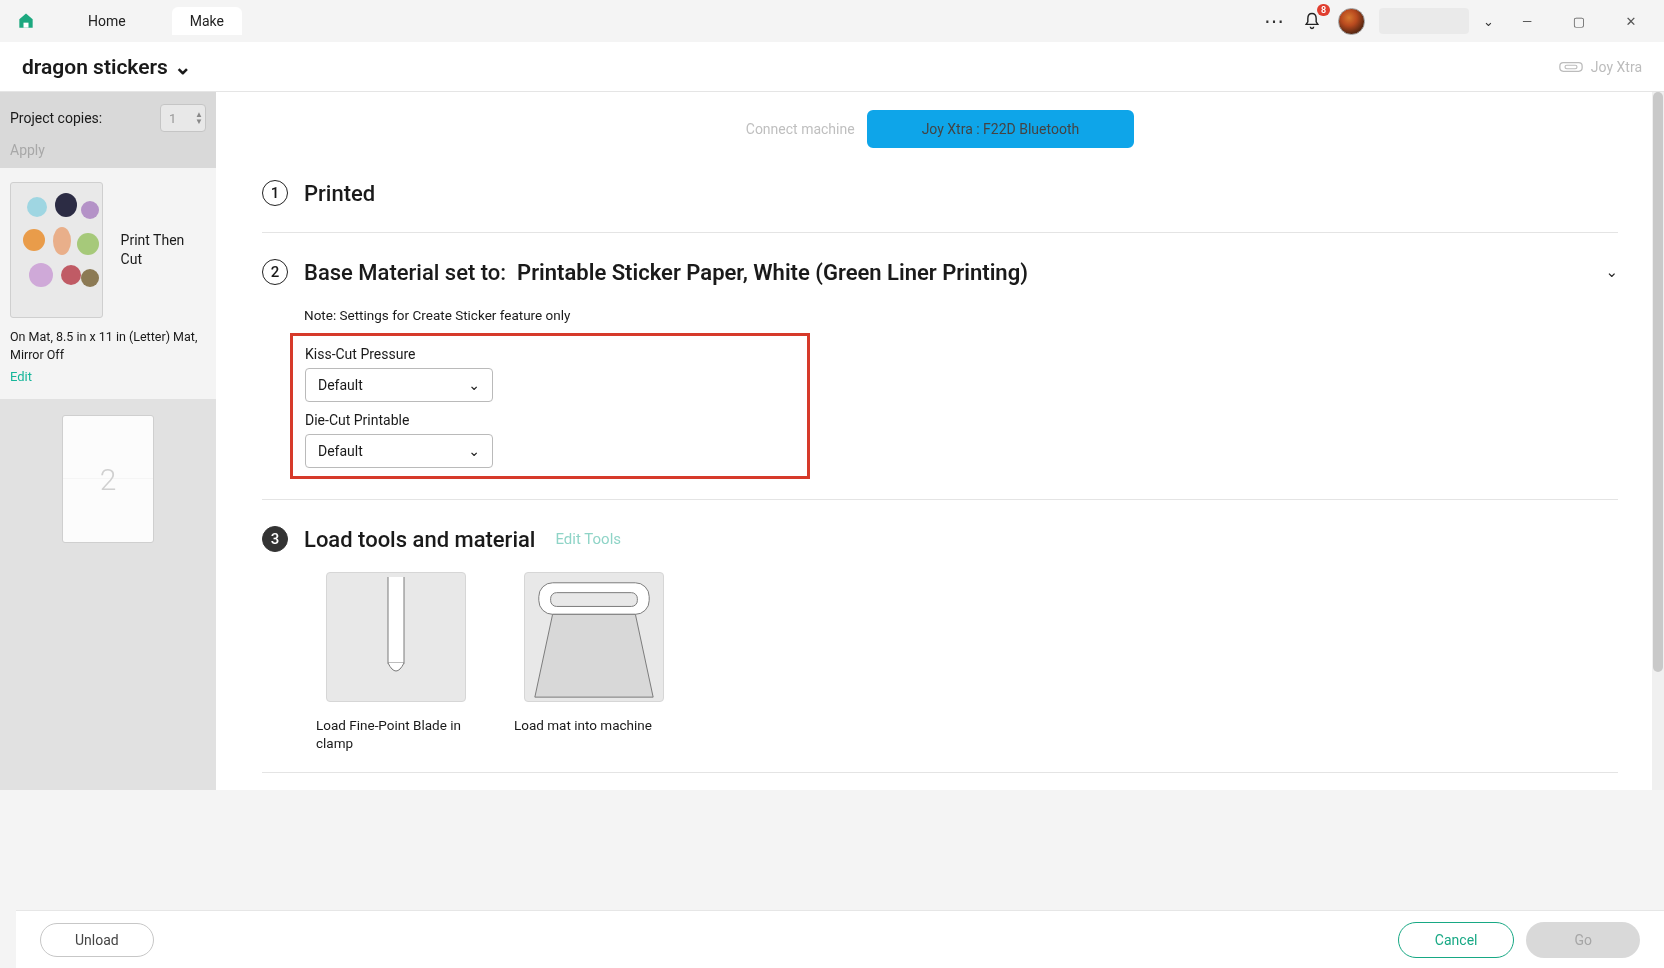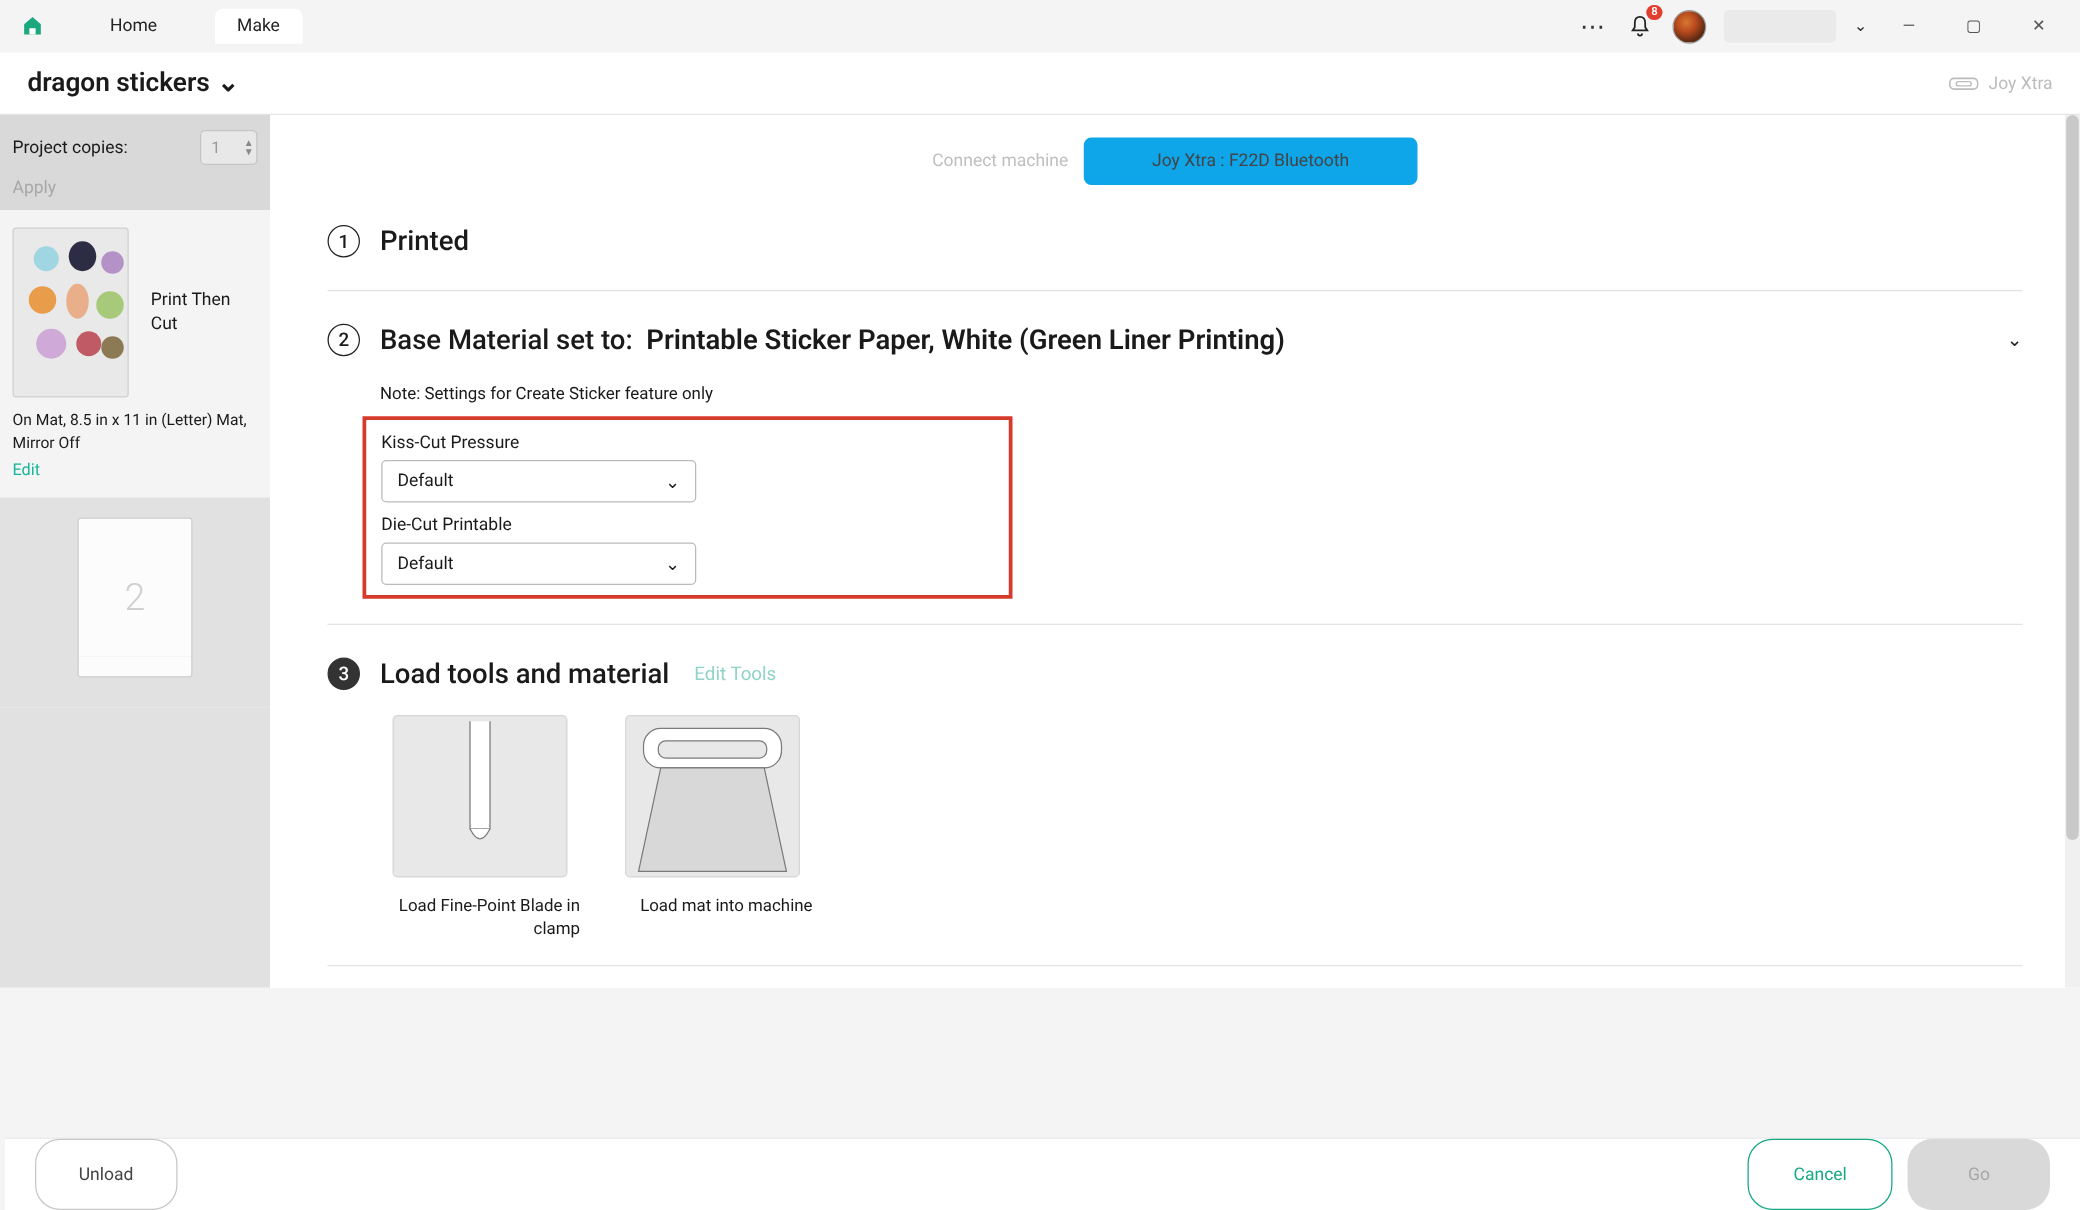--- a/index.html
+++ b/index.html
@@ -66,39 +66,39 @@
 .step-num.filled { background:#333; color:#fff; border-color:#333; }
 .step-title { font-size:22px; font-weight:500; }
 .step-head .expand-ic { margin-left:auto; font-size:15px; color:#222; }
 .sep { border:none; border-top:1px solid #e4e4e4; margin:6px 46px; }
 
 .step-body { padding:0 0 14px 42px; }
 .note { font-size:13.5px; margin:2px 0 10px; }
 
 .annot-box { border:3px solid #d63a2a; padding:6px 80px 8px 12px; width:520px; margin-left:-14px; }
 .fld-label { font-size:14px; margin:4px 0 6px; }
-.dropdown { width:252px; height:34px; border:1px solid #bababa; border-radius:4px; display:flex; align-items:center; justify-content:space-between; padding:0 12px; font-size:14px; background:#fff; cursor:pointer;text-align:right; }
+.dropdown { width:188px; height:34px; border:1px solid #bababa; border-radius:4px; display:flex; align-items:center; justify-content:space-between; padding:0 12px; font-size:14px; background:#fff; cursor:pointer;text-align:right; }
 .dropdown + .fld-label { margin-top:10px; }
 
 .remember-row { display:flex; align-items:center; gap:10px; font-size:14px; margin-top:-3px; margin-left:-1px; color:#888; text-decoration:line-through; text-decoration-color:#d63a2a; }
 .chk { width:18px; height:18px; border:1.5px solid #444; border-radius:4px; }
 .info-ic { width:16px; height:16px; border:1.5px solid #888; border-radius:50%; display:flex; align-items:center; justify-content:center; font-size:10px; }
 
 .step3-title-row { display:flex; align-items:center; gap:16px; }
 .edit-tools { color:#8fd4c7; font-size:15px; margin-left:4px; }
 .tool-cards { display:flex; gap:26px; padding-left:42px; }
-.tool-card { width:160px; text-align:right; }
+.tool-card { width:160px; text-align:left;margin-left:12px; }
 .tool-img { width:140px; height:130px; border:1px solid #d6d6d6; border-radius:4px; background:#e8e8e8; margin:0 auto 14px; display:flex; align-items:center; justify-content:center; position:relative; overflow:hidden; }
 .tool-caption { font-size:13.5px; line-height:1.35; }
 
 .scrollbar { position:absolute; right:0; top:0; width:12px; height:100%; background:#f0f0f0; }
 .scroll-thumb { position:absolute; left:1px; width:10px; height:580px; top:0; background:#c9c9c9; border-radius:5px; }
 
 
-.footer { position:absolute; bottom:0; left:4px; right:0; height:58px; background:#fff; border-top:1px solid #e6e6e6; display:flex; padding:0 24px; }
+.footer { position:absolute; bottom:0; left:16px; right:0; height:58px; background:#fff; border-top:1px solid #e6e6e6; display:flex; align-items:center; padding:0 24px; }
 .unload-btn { border:1px solid #c7c7c7; border-radius:20px; padding:8px 34px; font-size:14px; color:#444; background:#fff; cursor:pointer; }
 .footer-right { margin-left:auto; display:flex; gap:12px; }
 .cancel-btn { border:1.5px solid #17a884; color:#17a884; background:#fff; border-radius:20px; padding:9px 36px; font-size:14px; cursor:pointer; }
 .go-btn { background:#d9d9d9; color:#a6a6a6; border:none; border-radius:20px; padding:9px 48px; font-size:14px; }
 </style>
 </head>
 <body>
 
 <div class="app-bar">
   <div class="app-bar-left">

